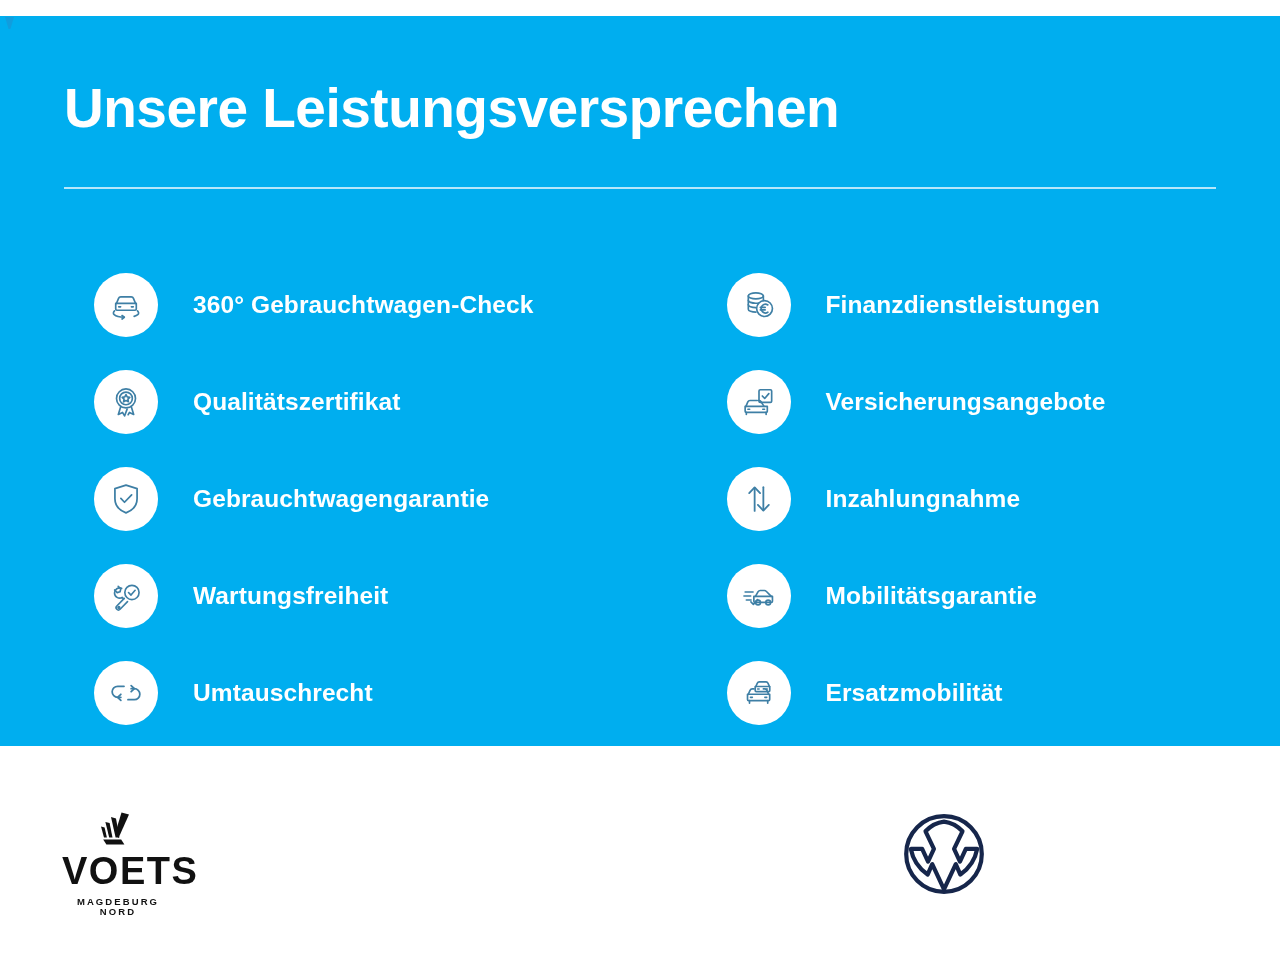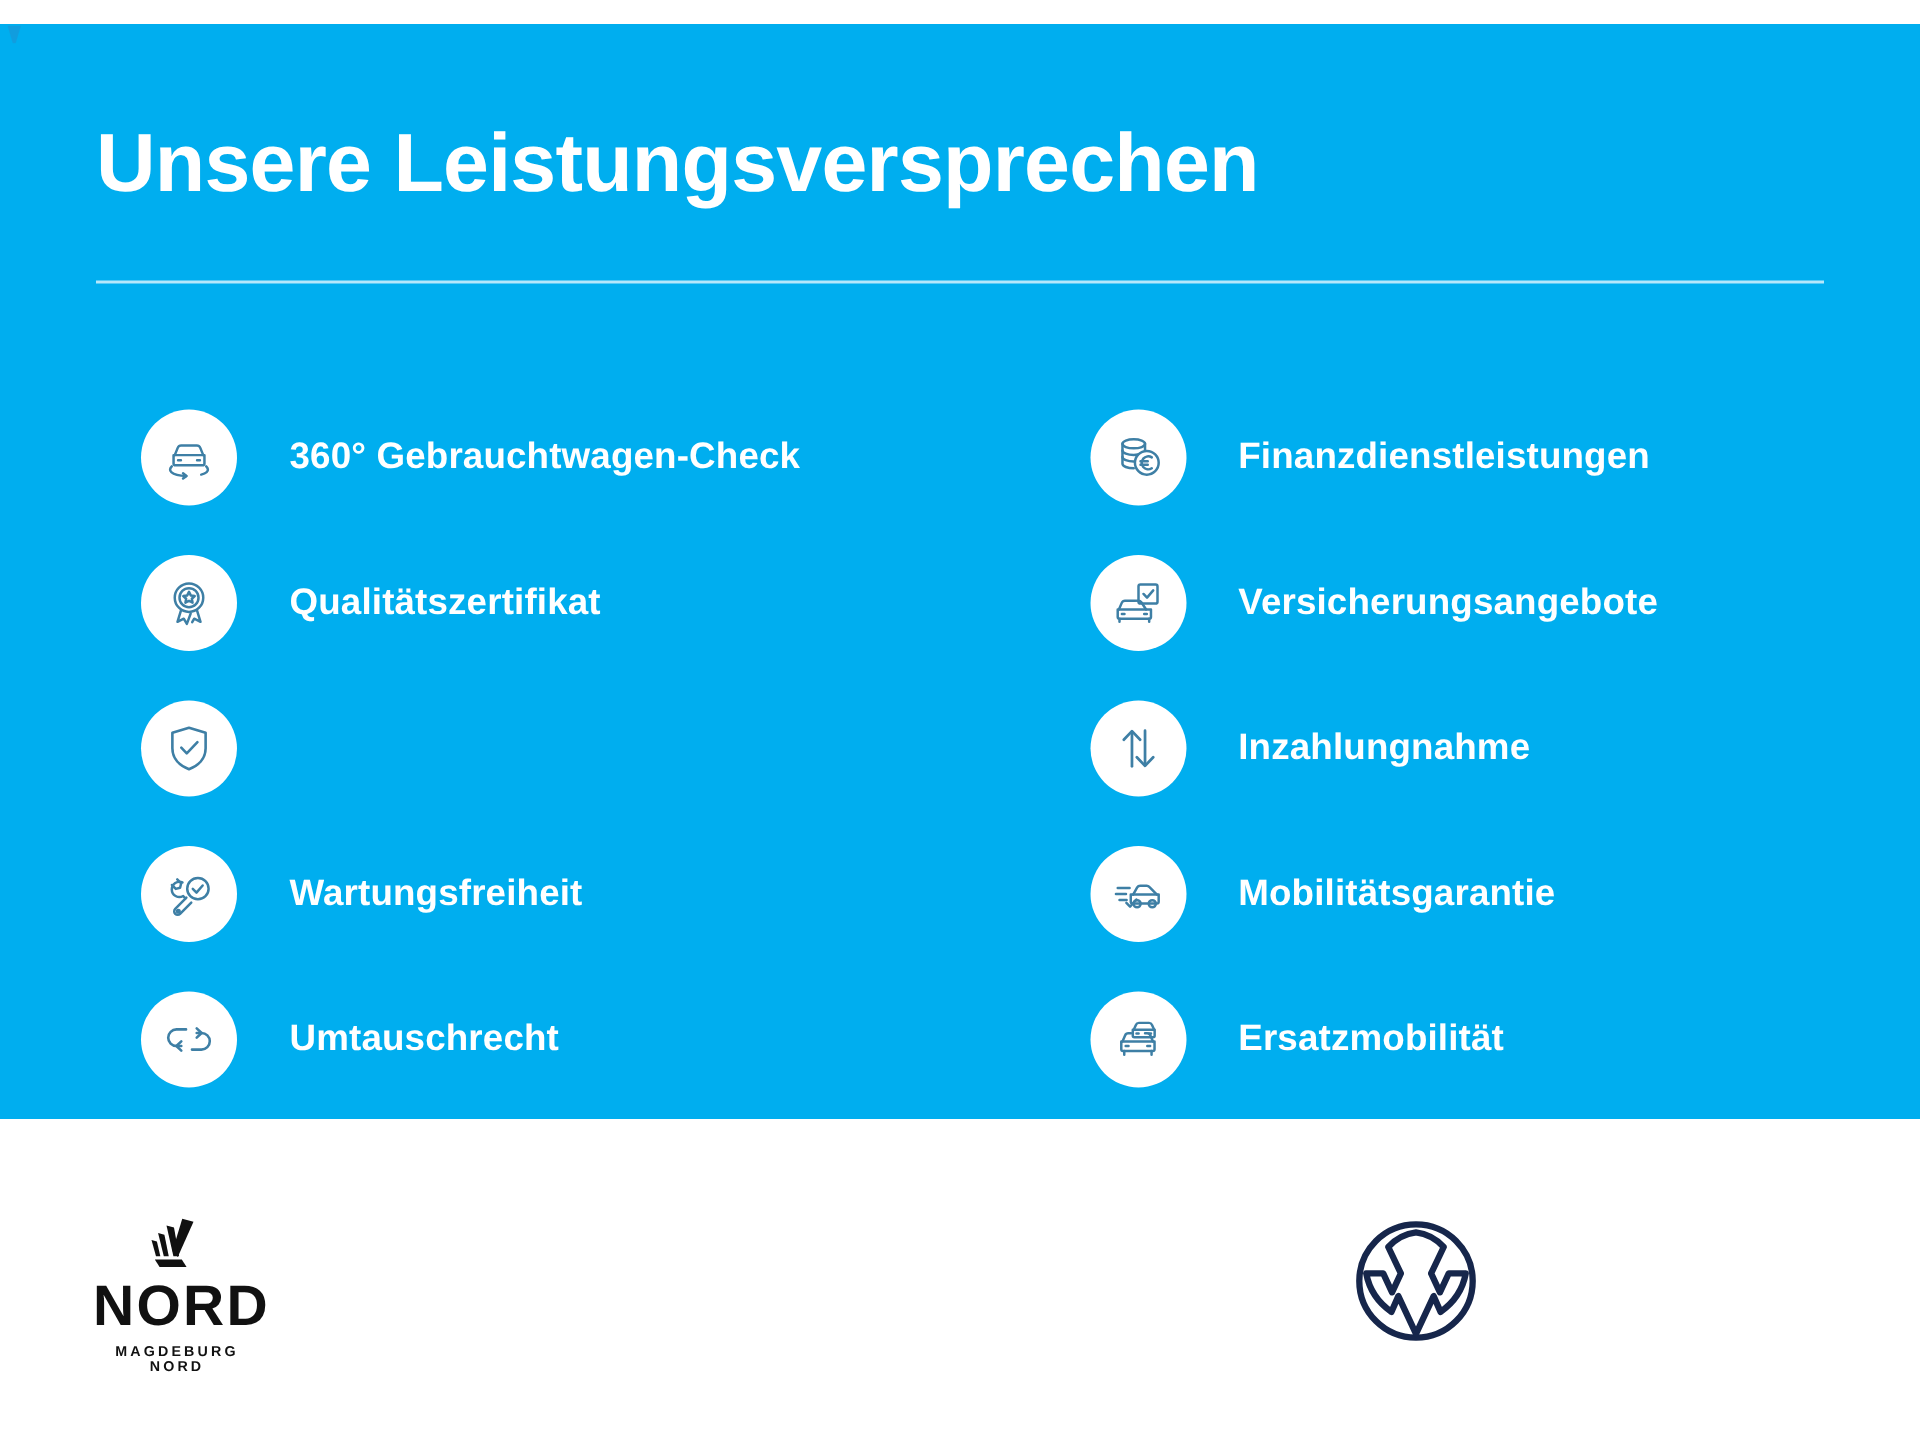--- a/index.html
+++ b/index.html
@@ -206,20 +206,21 @@
           <span class="feature-label">Qualitätszertifikat</span>
         </div>
 
         <div class="feature-item">
           <span class="feature-icon">
             <svg viewBox="0 0 48 48" fill="none" stroke="#3E7FA5" stroke-width="2.2" stroke-linecap="round" stroke-linejoin="round">
               <path d="M24 6.5l14 4.3v13c0 8.4-5.9 14.6-14 17.7-8.1-3.1-14-9.3-14-17.7v-13z"></path>
               <path d="M17.5 23.3l4.6 4.8 9-9.4"></path>
             </svg>
           </span>
+          <span class="feature-label">Gebrauchtwagengarantie</span>
         </div>
 
         <div class="feature-item">
           <span class="feature-icon">
             <svg viewBox="0 0 48 48" fill="none" stroke="#3E7FA5" stroke-width="2.1" stroke-linecap="round" stroke-linejoin="round">
               <path d="M18.5 14.3a6.4 6.4 0 0 0-9 5.9 6.4 6.4 0 0 0 9.6 5.5l1.9 1.9"></path>
               <path d="M9.6 16.4l3.3 3.3 3.6-1 .9-3.7-3.3-3.3"></path>
               <circle cx="31.5" cy="19.5" r="9"></circle>
               <path d="M27.2 19.6l3.1 3.2 5.2-6"></path>
               <path d="M21.8 27.1l-9.4 9.5a2.9 2.9 0 0 0 0 4.1 2.9 2.9 0 0 0 4.1 0l9.4-9.5"></path>
@@ -328,21 +329,21 @@
   <div class="voets-logo">
     <div class="voets-mark">
       <svg width="54" height="40" viewBox="0 0 54 40" fill="#111111">
         <path d="M30.5 2.5 L38 4.5 L27.5 28 L24 24 Z"></path>
         <path d="M20 7 L25 8.4 L28.4 27.5 L24.6 27.5 Z"></path>
         <path d="M14.4 12 L18.6 13.1 L21.5 27.5 L18.2 27.5 Z"></path>
         <path d="M10 16.6 L13.6 17.6 L15.9 27.5 L13 27.5 Z"></path>
         <path d="M12.2 29.6 L30.2 29.6 L33.4 34.6 L15.4 34.6 Z"></path>
       </svg>
     </div>
-    <div class="voets-word">NORD</div>
+    <div class="voets-word">VOETS</div>
     <div class="voets-sub">MAGDEBURG NORD</div>
   </div>
 
   <div class="vw-block">
     <span class="vw-mark">
       <svg width="84" height="84" viewBox="0 0 100 100" fill="none" stroke="#16264B" stroke-width="5">
         <circle cx="50" cy="50" r="45"></circle>
         <path d="M50 92 L36 62 L30.5 74.5 Q14 63 10.5 44 L24 44 L31 59 L38 44 L28 23 Q37.5 13 50 11.5 Q62.5 13 72 23 L62 44 L69 59 L76 44 L89.5 44 Q86 63 69.5 74.5 L64 62 Z" stroke-linejoin="round" stroke-linecap="round"></path>
       </svg>
     </span>

